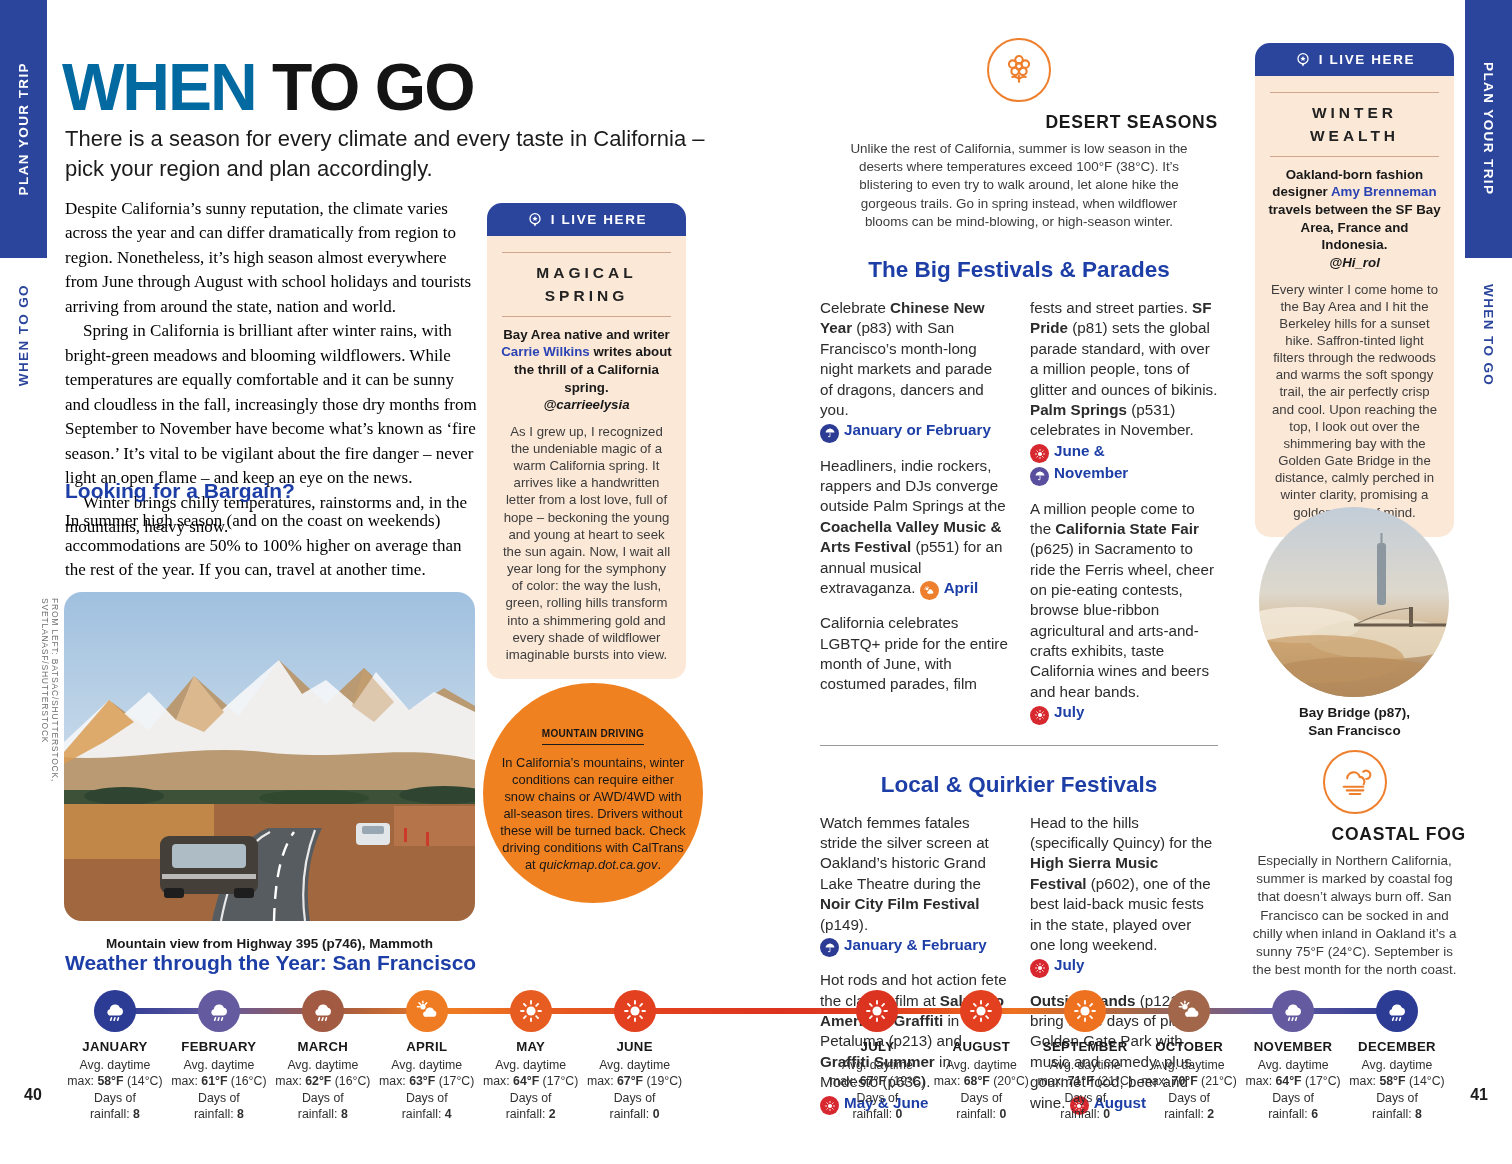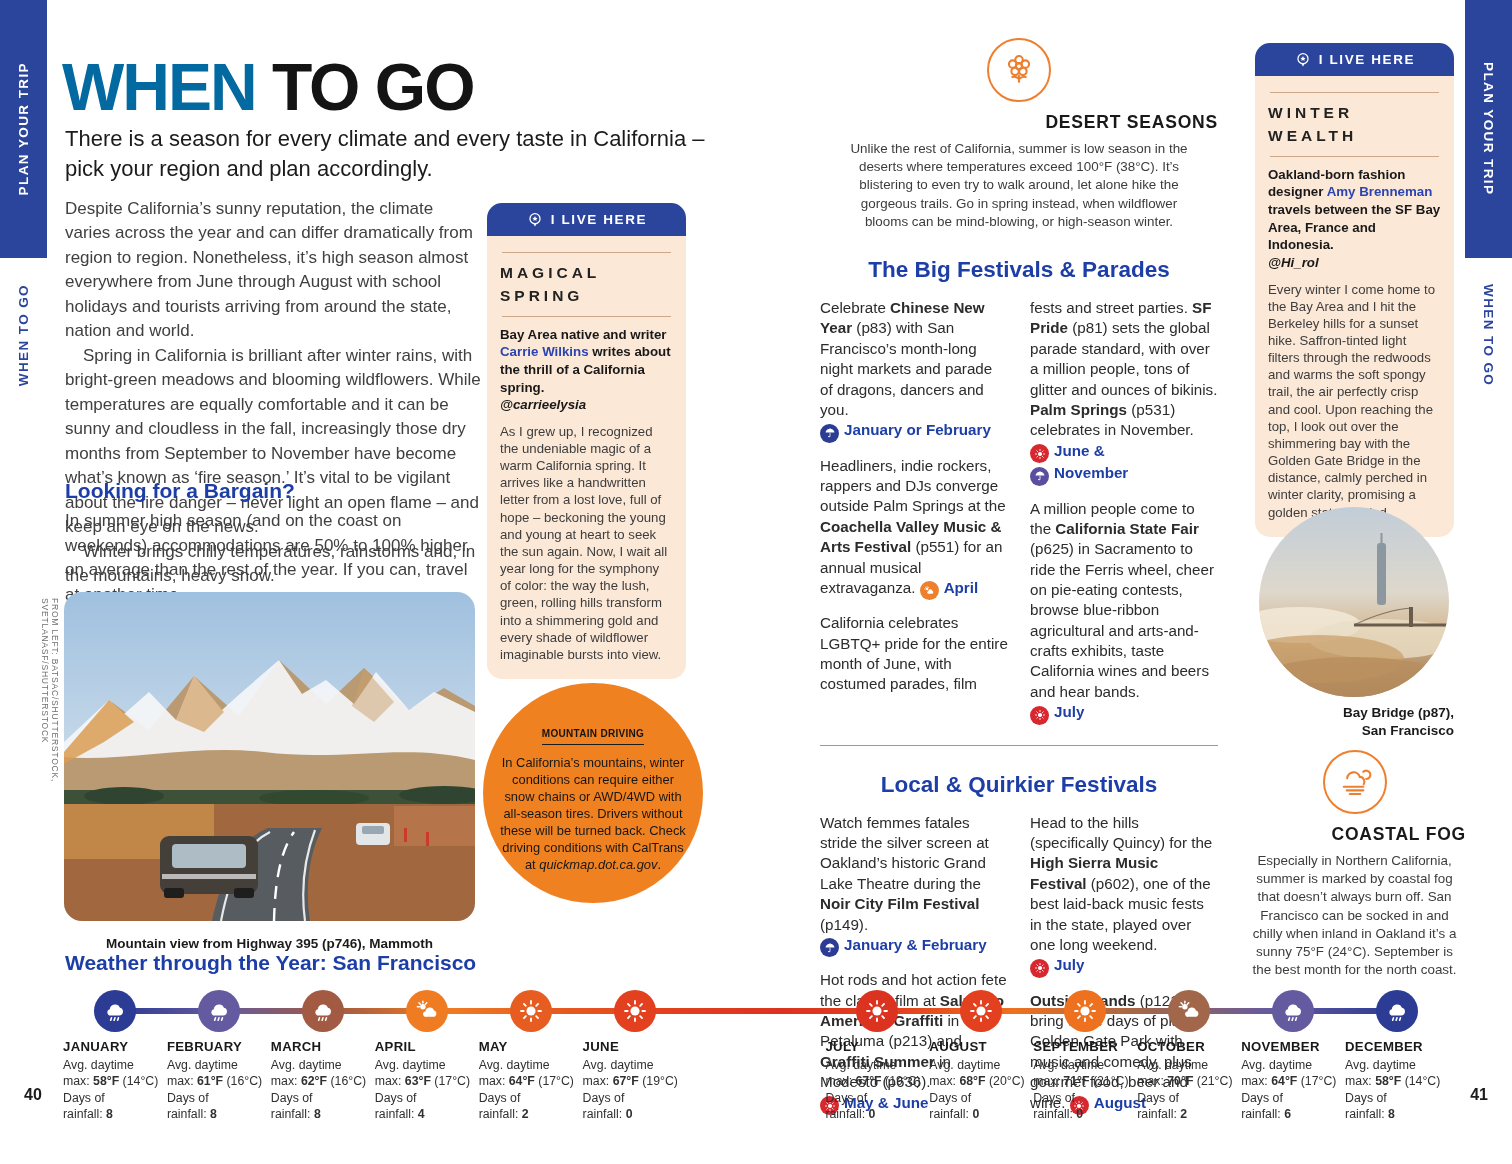--- a/index.html
+++ b/index.html
@@ -12,41 +12,41 @@
   .tab-sub{top:258px;height:155px;color:#2b459d;background:#fff}
   .tab-l{left:0}.tab-r{right:0}
   .vtxt{font-weight:bold;font-size:13.5px;letter-spacing:1.4px;writing-mode:vertical-rl;white-space:nowrap}
   .tab-l .vtxt{transform:rotate(180deg)}
 
   
   .h1{position:absolute;left:62px;top:54px;font-size:66px;font-weight:800;letter-spacing:-2px;line-height:1;color:#141414;margin:0}
   .t-orange{color:#0369a1}
   .subtitle{position:absolute;left:65px;top:124px;width:640px;font-size:22px;line-height:1.35;color:#1b1b1b;margin:0}
 
-  .serif{font-family:Liberation Sans, sans-serif;color:#404040}
+  .serif{font-family:Liberation Serif, serif;color:#000000}
   .intro{position:absolute;left:65px;top:197px;width:416px;font-size:17px;line-height:1.44}
   .intro p{margin:0}
   .intro p + p{text-indent:18px}
   .bargain-h{position:absolute;left:65px;top:479px;font-size:21px;font-weight:bold;color:#1d3ea6;margin:0}
   .bargain-b{position:absolute;left:65px;top:509px;width:418px;font-size:17px;line-height:1.45;margin:0}
 
   .credit{position:absolute;left:40px;top:598px;height:330px;writing-mode:vertical-rl;font-size:8.5px;letter-spacing:.8px;color:#6f6f6f}
 
   .photo{position:absolute;left:64px;top:592px;width:411px;height:329px;border-radius:18px;overflow:hidden;margin:0}
   .photo svg{display:block;width:100%;height:100%}
   .photo-cap{position:absolute;left:64px;top:936px;width:411px;text-align:center;font-size:13.5px;font-weight:bold;color:#1b1b1b}
 
   
   .card{position:absolute;width:199px}
   .spring{left:487px;top:203px}
   .winter{left:1255px;top:43px}
   .card-head{height:33px;background:#2b459d;border-radius:15px 15px 0 0;display:flex;align-items:center;justify-content:center;gap:7px;color:#fff}
   .ch-label{font-size:13.5px;font-weight:bold;letter-spacing:1.6px}
   .ch-ic svg{width:18px;height:18px;display:block}
-  .card-body{background:#fbe8d7;border-radius:0 0 15px 15px;padding:8px 13px 16px;}
+  .card-body{background:#fbe8d7;border-radius:0 0 15px 15px;padding:8px 13px 16px;text-align:center}
   .rule{border-top:1px solid #cfa88c;margin:8px 2px}
   .card-title{font-size:15.5px;font-weight:bold;letter-spacing:4px;color:#222;margin:8px 0;line-height:1.5}
   .card-lede{font-size:13.3px;font-weight:bold;line-height:1.33;color:#191919;margin-top:9px}
   .card-text{font-size:13.2px;line-height:1.3;color:#3d3d3d;margin-top:9px}
   .blu{color:#2b44b4}
   .i{font-style:italic}
   .b{font-weight:bold}
 
   
   .circle-tip{position:absolute;left:483px;top:683px;width:220px;height:220px;border-radius:50%;background:#f08121;text-align:center;box-sizing:border-box;padding-top:40px}
@@ -64,30 +64,30 @@
   .fcol{width:188px}
   .entry{font-size:15.2px;line-height:1.34;color:#2c2c2c;margin:0 0 13px}
   .divider{border-top:1px solid #9a9a9a;margin-top:7px}
   .tag-ic{display:inline-flex;width:19px;height:19px;border-radius:50%;color:#fff;align-items:center;justify-content:center;vertical-align:-4px;margin-right:5px}
   .tag-ic svg{width:12px;height:12px;display:block}
   .tag-lb{font-weight:bold;color:#1d3ea6}
 
   
   .bay-photo{position:absolute;left:1259px;top:507px;width:190px;height:190px;border-radius:50%;overflow:hidden}
   .bay-photo svg{display:block;width:100%;height:100%}
-  .bay-cap{position:absolute;left:1255px;top:704px;width:199px;text-align:right;font-size:13.5px;font-weight:bold;line-height:1.35;color:#1b1b1b}
+  .bay-cap{position:absolute;left:1255px;top:704px;width:199px;text-align:center;font-size:13.5px;font-weight:bold;line-height:1.35;color:#1b1b1b}
   .fog-block{position:absolute;left:1243px;top:750px;width:223px;text-align:center}
   .fog-block .blk-body{width:214px}
 
   
   .weather-h{position:absolute;left:65px;top:951px;font-size:21px;font-weight:bold;color:#1d3ea6;margin:0}
   .w-line{position:absolute;left:115px;top:1008px;width:1284px;height:6px;border-radius:3px;
     background:linear-gradient(90deg,#2c3b94 0%,#645a9f 8%,#a25a42 17%,#ef7c23 26%,#e75c20 34%,#e2401e 43%,#dc3320 52%,#e2401e 61%,#ee7120 70%,#a2674b 80%,#645a9f 90%,#2c3b94 100%)}
   .w-row{position:absolute;left:63px;top:990px;width:1386px;display:flex}
-  .w-cell{width:104px;}
+  .w-cell{width:104px;text-align:center}
   .w-spacer{width:139px}
   .w-node{width:42px;height:42px;border-radius:50%;margin:0 auto;display:flex;align-items:center;justify-content:center;color:#fff}
   .w-node svg{width:26px;height:26px;display:block}
   .w-name{margin-top:7px;font-size:13.2px;font-weight:bold;letter-spacing:.3px;color:#191919}
   .w-info{margin-top:3px;font-size:12.3px;line-height:1.33;color:#303030;white-space:nowrap}
 
   .pageno{position:absolute;top:1086px;font-size:16px;font-weight:bold;color:#1c1c1c}
   .pn-l{left:24px}.pn-r{right:24px}
 </style>
 </head>

